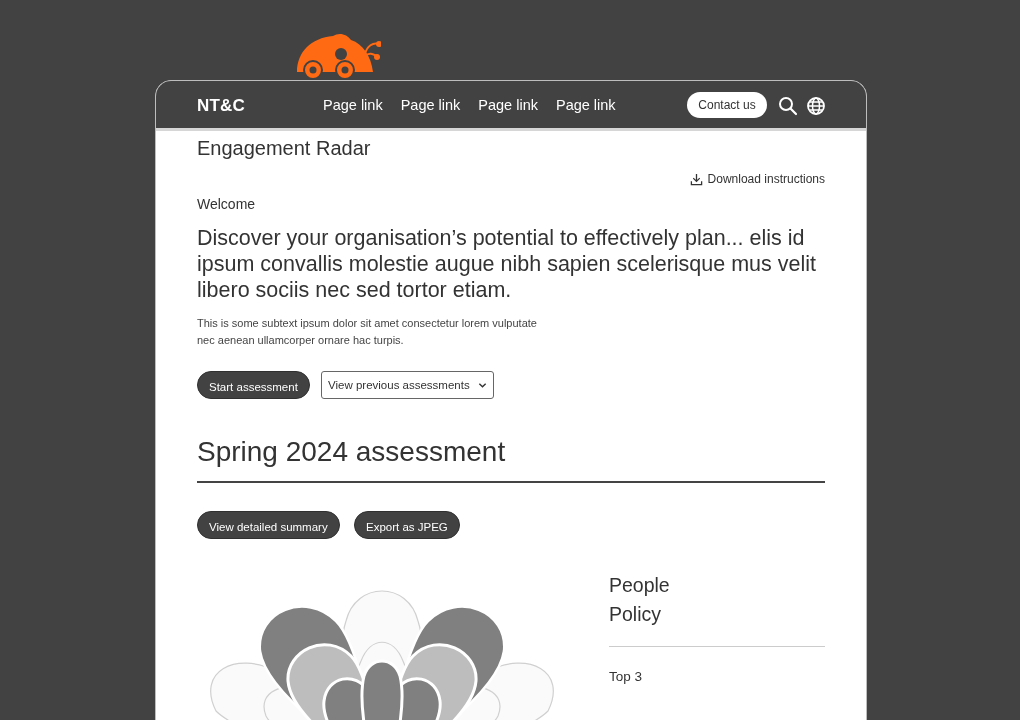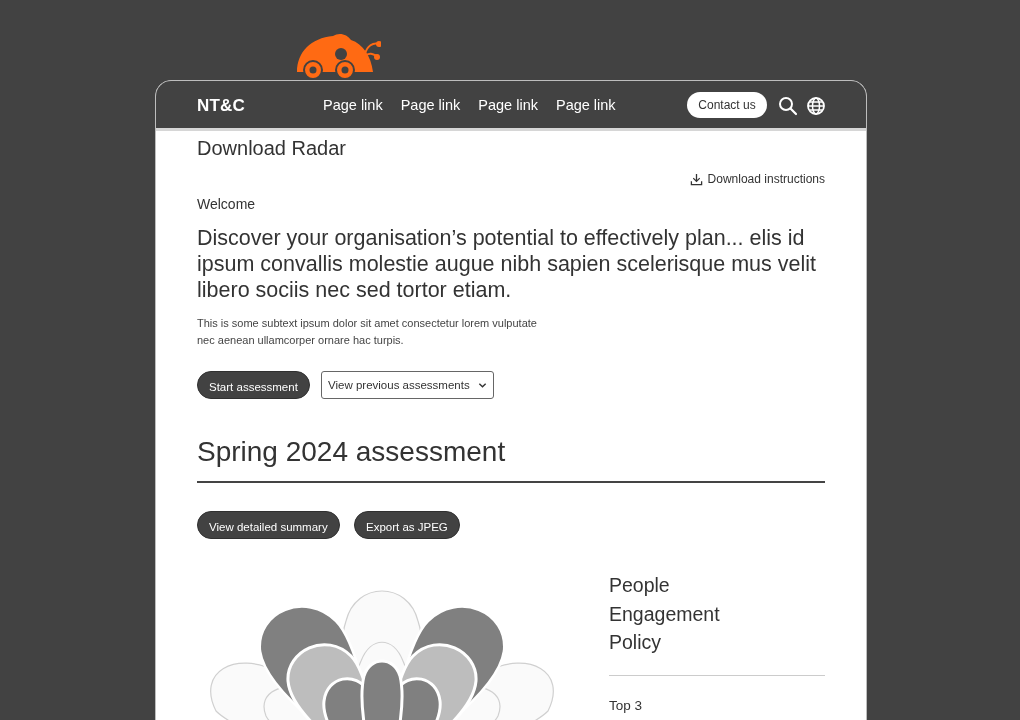--- a/index.html
+++ b/index.html
@@ -98,21 +98,21 @@
     <svg class="nav-icon globe" viewBox="0 0 20 20">
       <circle cx="10" cy="10" r="8" stroke="#fff" stroke-width="1.8" fill="none"></circle>
       <ellipse cx="10" cy="10" rx="3.5" ry="8" stroke="#fff" stroke-width="1.5" fill="none"></ellipse>
       <line x1="2" y1="10" x2="18" y2="10" stroke="#fff" stroke-width="1.5"></line>
       <line x1="3.5" y1="6" x2="16.5" y2="6" stroke="#fff" stroke-width="1.3"></line>
       <line x1="3.5" y1="14" x2="16.5" y2="14" stroke="#fff" stroke-width="1.3"></line>
     </svg>
   </nav>
 
   <div class="content">
-    <div class="app-title">Download Radar</div>
+    <div class="app-title">Engagement Radar</div>
     <div class="download">
       <svg viewBox="0 0 14 14">
         <path d="M7 1 V9 M3.5 5.5 L7 9 L10.5 5.5" stroke="#333" stroke-width="1.4" fill="none"></path>
         <path d="M1.5 9 V12.5 H12.5 V9" stroke="#333" stroke-width="1.4" fill="none"></path>
       </svg>
       <span>Download instructions</span>
     </div>
 
     <div class="welcome">Welcome</div>
     <h1 class="headline">Discover your organisation’s potential to effectively plan... elis id ipsum convallis molestie augue nibh sapien scelerisque mus velit libero sociis nec sed tortor etiam.</h1>
@@ -158,20 +158,19 @@
         <path d="M186 230 C217 200 247 165 244 140 C241 115 212 110 200 130 C190 150 186 200 186 230 Z"></path>
         <path d="M186 230 C170 190 162 140 168 115 C174 95 198 95 204 115 C210 140 202 190 186 230 Z"></path>
         <path d="M186 240 C150 225 105 210 100 190 C96 170 120 160 140 170 C160 182 180 215 186 240 Z"></path>
         <path d="M186 240 C222 225 267 210 272 190 C276 170 252 160 232 170 C212 182 192 215 186 240 Z"></path>
       </g>
     </svg>
 
     <div class="strengths">
       <ul>
         <li>People</li>
-        <li>Engagement</li>
         <li>Policy</li>
       </ul>
       <div class="rule"></div>
       <div class="label2">Top 3</div>
     </div>
   </div>
 </div>
 
 </body></html>

